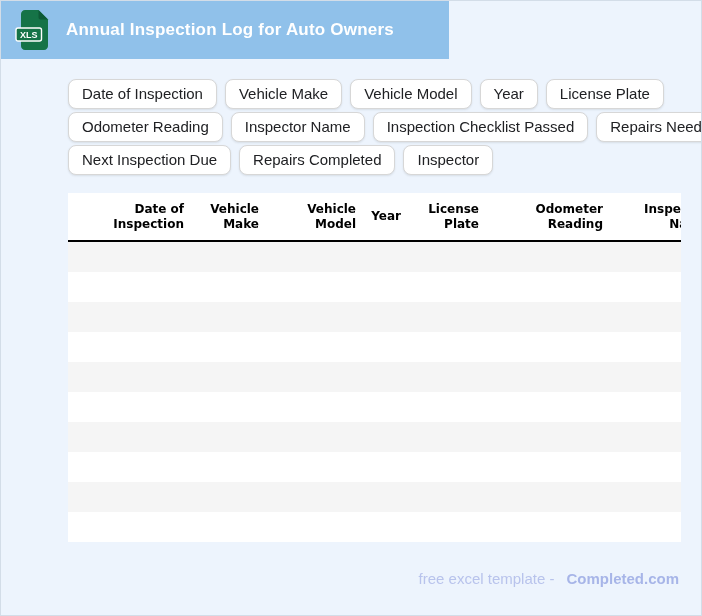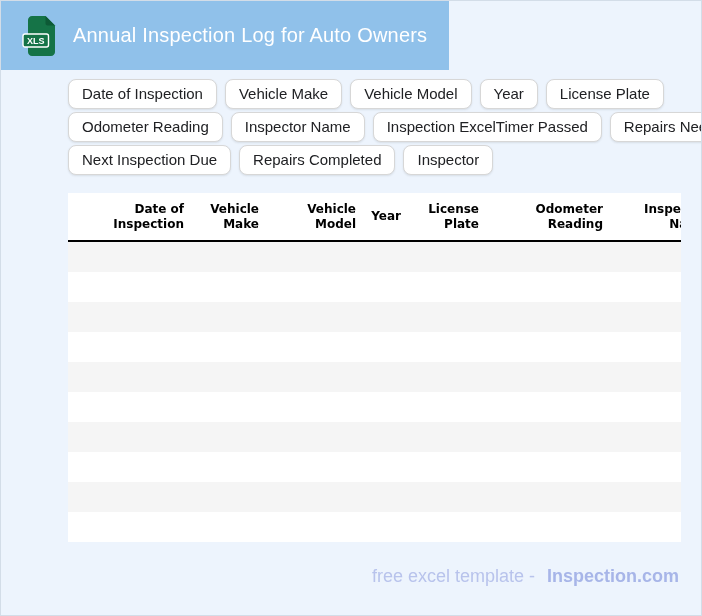--- a/index.html
+++ b/index.html
@@ -3,26 +3,26 @@
 <meta charset="utf-8">
 <style>
   html,body{margin:0;padding:0;background:#fff;}
   .page{
     position:relative;width:702px;height:616px;box-sizing:border-box;
     background:var(--page_bg,#edf4fd);border:1px solid #d3dde8;overflow:hidden;
     font-family:"Liberation Sans",sans-serif;
   }
   
   .titlebar{
-    position:absolute;left:0;top:0;width:448px;height:69px;box-sizing:border-box;
+    position:absolute;left:0;top:0;width:448px;height:58px;box-sizing:border-box;
     background:var(--header_band,#90c1ea);
-    display:flex;align-items:center;padding-left:21px;
+    display:flex;align-items:center;padding-left:14px;
   }
   .xls-icon{width:38px;height:42px;margin-right:13px;flex:0 0 auto;}
-  .title{color:#ffffff;font-size:20px;font-weight:400;letter-spacing:.2px;white-space:nowrap;}
+  .title{color:#ffffff;font-size:17px;font-weight:700;letter-spacing:.2px;white-space:nowrap;}
   
   .chips{position:absolute;left:67px;top:78px;}
   .chip-row{display:flex;gap:8px;margin-bottom:3px;}
   .chip{
     height:30px;line-height:28px;padding:0 13px;box-sizing:border-box;white-space:nowrap;
     background:#ffffff;border:1px solid var(--chip_border,#d7d7d7);border-radius:8px;
     font-size:15px;color:#202124;box-shadow:0 1px 2px rgba(60,64,67,.12);
   }
   
   .table-wrap{position:absolute;left:67px;top:192px;width:613px;height:350px;overflow:hidden;}
@@ -31,21 +31,21 @@
     height:48px;vertical-align:middle;text-align:right;padding:0 10px 0 0;box-sizing:border-box;
     font-family:"DejaVu Sans",sans-serif;font-size:12px;font-weight:bold;color:#000;
     line-height:1.25;border-bottom:2px solid var(--header_border,#000000);
   }
   .table-wrap tbody td{height:30px;padding:0;}
   .table-wrap tbody tr:nth-child(odd) td{background:var(--stripe,#f5f5f5);}
   .table-wrap tbody tr:nth-child(even) td{background:#ffffff;}
   
   .footer{
     position:absolute;right:22px;bottom:28px;
-    display:flex;gap:12px;align-items:center;font-size:18px;
+    display:flex;gap:12px;align-items:center;font-size:15px;
   }
   .footer-text{color:var(--footer_text,#b8c3ec);}
   .footer-brand{color:var(--footer_brand,#a7b5e8);font-weight:bold;cursor:pointer;}
 </style>
 </head>
 <body>
 
 <div class="page">
 
   <header class="titlebar">
@@ -64,21 +64,21 @@
       <div class="chip-row">
         <span class="chip">Date of Inspection</span>
         <span class="chip">Vehicle Make</span>
         <span class="chip">Vehicle Model</span>
         <span class="chip">Year</span>
         <span class="chip">License Plate</span>
       </div>
       <div class="chip-row">
         <span class="chip">Odometer Reading</span>
         <span class="chip">Inspector Name</span>
-        <span class="chip">Inspection ExcelTimer Passed</span>
+        <span class="chip">Inspection Checklist Passed</span>
         <span class="chip">Repairs Needed</span>
       </div>
       <div class="chip-row">
         <span class="chip">Next Inspection Due</span>
         <span class="chip">Repairs Completed</span>
         <span class="chip">Inspector</span>
       </div>
     </div>
 
   <div class="table-wrap">
@@ -124,16 +124,16 @@
           </tr>
           <tr>
             <td colspan="12"></td>
           </tr>
         </tbody>
     </table>
   </div>
 
   <div class="footer">
     <span class="footer-text">free excel template -</span>
-    <span class="footer-brand">Inspection.com</span>
+    <span class="footer-brand">Completed.com</span>
   </div>
 
 </div>
 
 </body></html>

